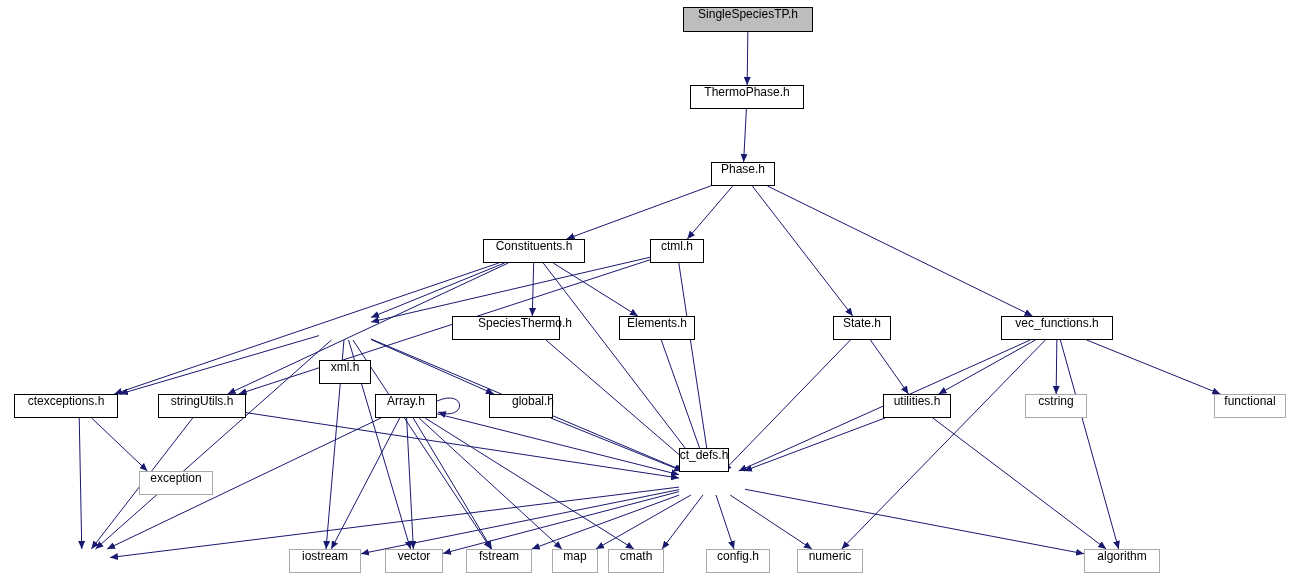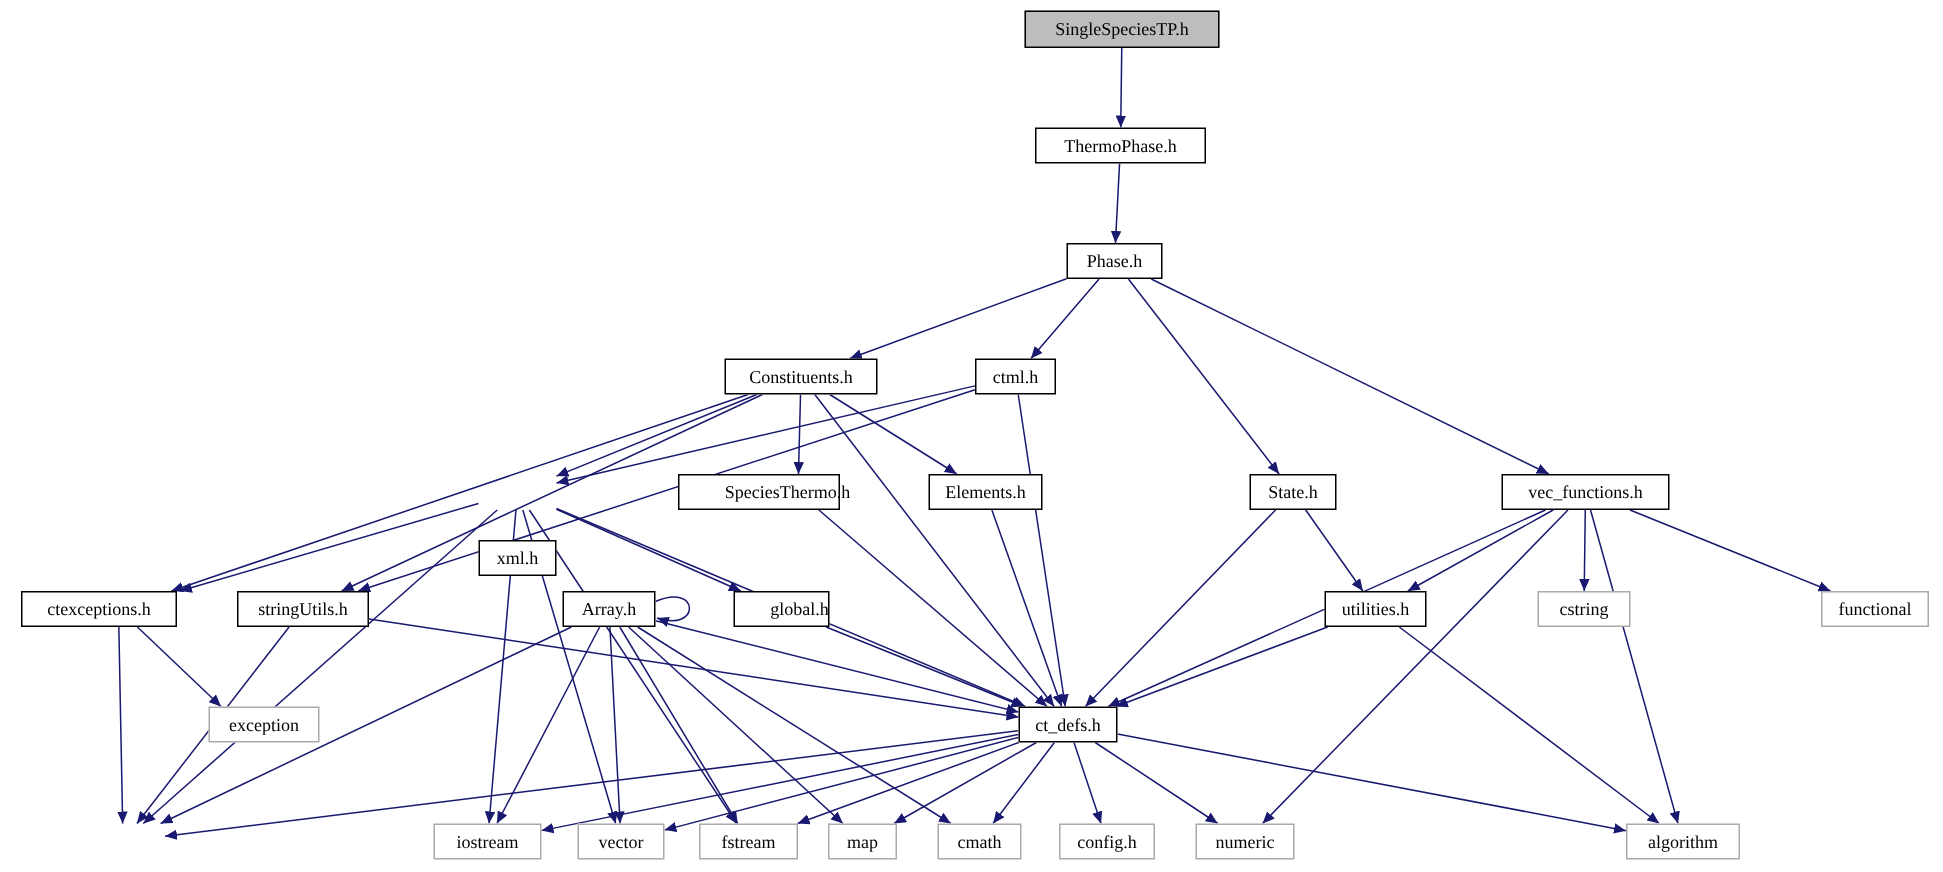--- a/index.html
+++ b/index.html
@@ -12,31 +12,30 @@
     overflow: hidden;
   }
   #edge-layer {
     position: absolute;
     left: 0; top: 0;
     width: 1295px; height: 581px;
   }
   .node {
     position: absolute;
     display: flex;
-    align-items: center;
+    align-items: flex-start;
     justify-content: center;
     box-sizing: border-box;
     background: #ffffff;
     border: 1px solid #000000;
     color: #000000;
     font-size: 12px;
     line-height: 1;
     white-space: nowrap;
     cursor: pointer;
-    font-family: Liberation Serif, serif;
   }
   .node.external { border-color: #aaaaaa; }
   .node.root { background: #bdbdbd; cursor: default; }
 </style>
 </head>
 <body>
 
 <div class="canvas">
   <svg id="edge-layer" xmlns="http://www.w3.org/2000/svg">
       <defs>
@@ -148,39 +147,39 @@
     </div>
     <div class="node external" style="left: 1025px; top: 394px; width: 62px; height: 24px;">
       <span>cstring</span>
     </div>
     <div class="node external" style="left: 1214px; top: 394px; width: 72px; height: 24px;">
       <span>functional</span>
     </div>
     <div class="node external" style="left: 123px; top: 471px; width: 74px; height: 24px; margin-left: 16px;">
       <span>exception</span>
     </div>
-    <div class="node internal" style="left: 679px; top: 471px; width: 66px; height: 24px;">
+    <div class="node internal" style="left: 679px; top: 448px; width: 50px; height: 24px;">
       <span>ct_defs.h</span>
     </div>
     <div class="node external" style="left: 54px; top: 549px; width: 56px; height: 24px; margin-top: 32px;">
       <span>string</span>
     </div>
     <div class="node external" style="left: 289px; top: 549px; width: 72px; height: 24px;">
       <span>iostream</span>
     </div>
     <div class="node external" style="left: 385px; top: 549px; width: 58px; height: 24px;">
       <span>vector</span>
     </div>
     <div class="node external" style="left: 466px; top: 549px; width: 66px; height: 24px;">
       <span>fstream</span>
     </div>
     <div class="node external" style="left: 552px; top: 549px; width: 46px; height: 24px;">
       <span>map</span>
     </div>
-    <div class="node external" style="left: 625px; top: 549px; width: 56px; height: 24px;">
+    <div class="node external" style="left: 608px; top: 549px; width: 56px; height: 24px;">
       <span>cmath</span>
     </div>
     <div class="node external" style="left: 706px; top: 549px; width: 64px; height: 24px;">
       <span>config.h</span>
     </div>
     <div class="node external" style="left: 797px; top: 549px; width: 66px; height: 24px;">
       <span>numeric</span>
     </div>
     <div class="node external" style="left: 1084px; top: 549px; width: 76px; height: 24px;">
       <span>algorithm</span>

